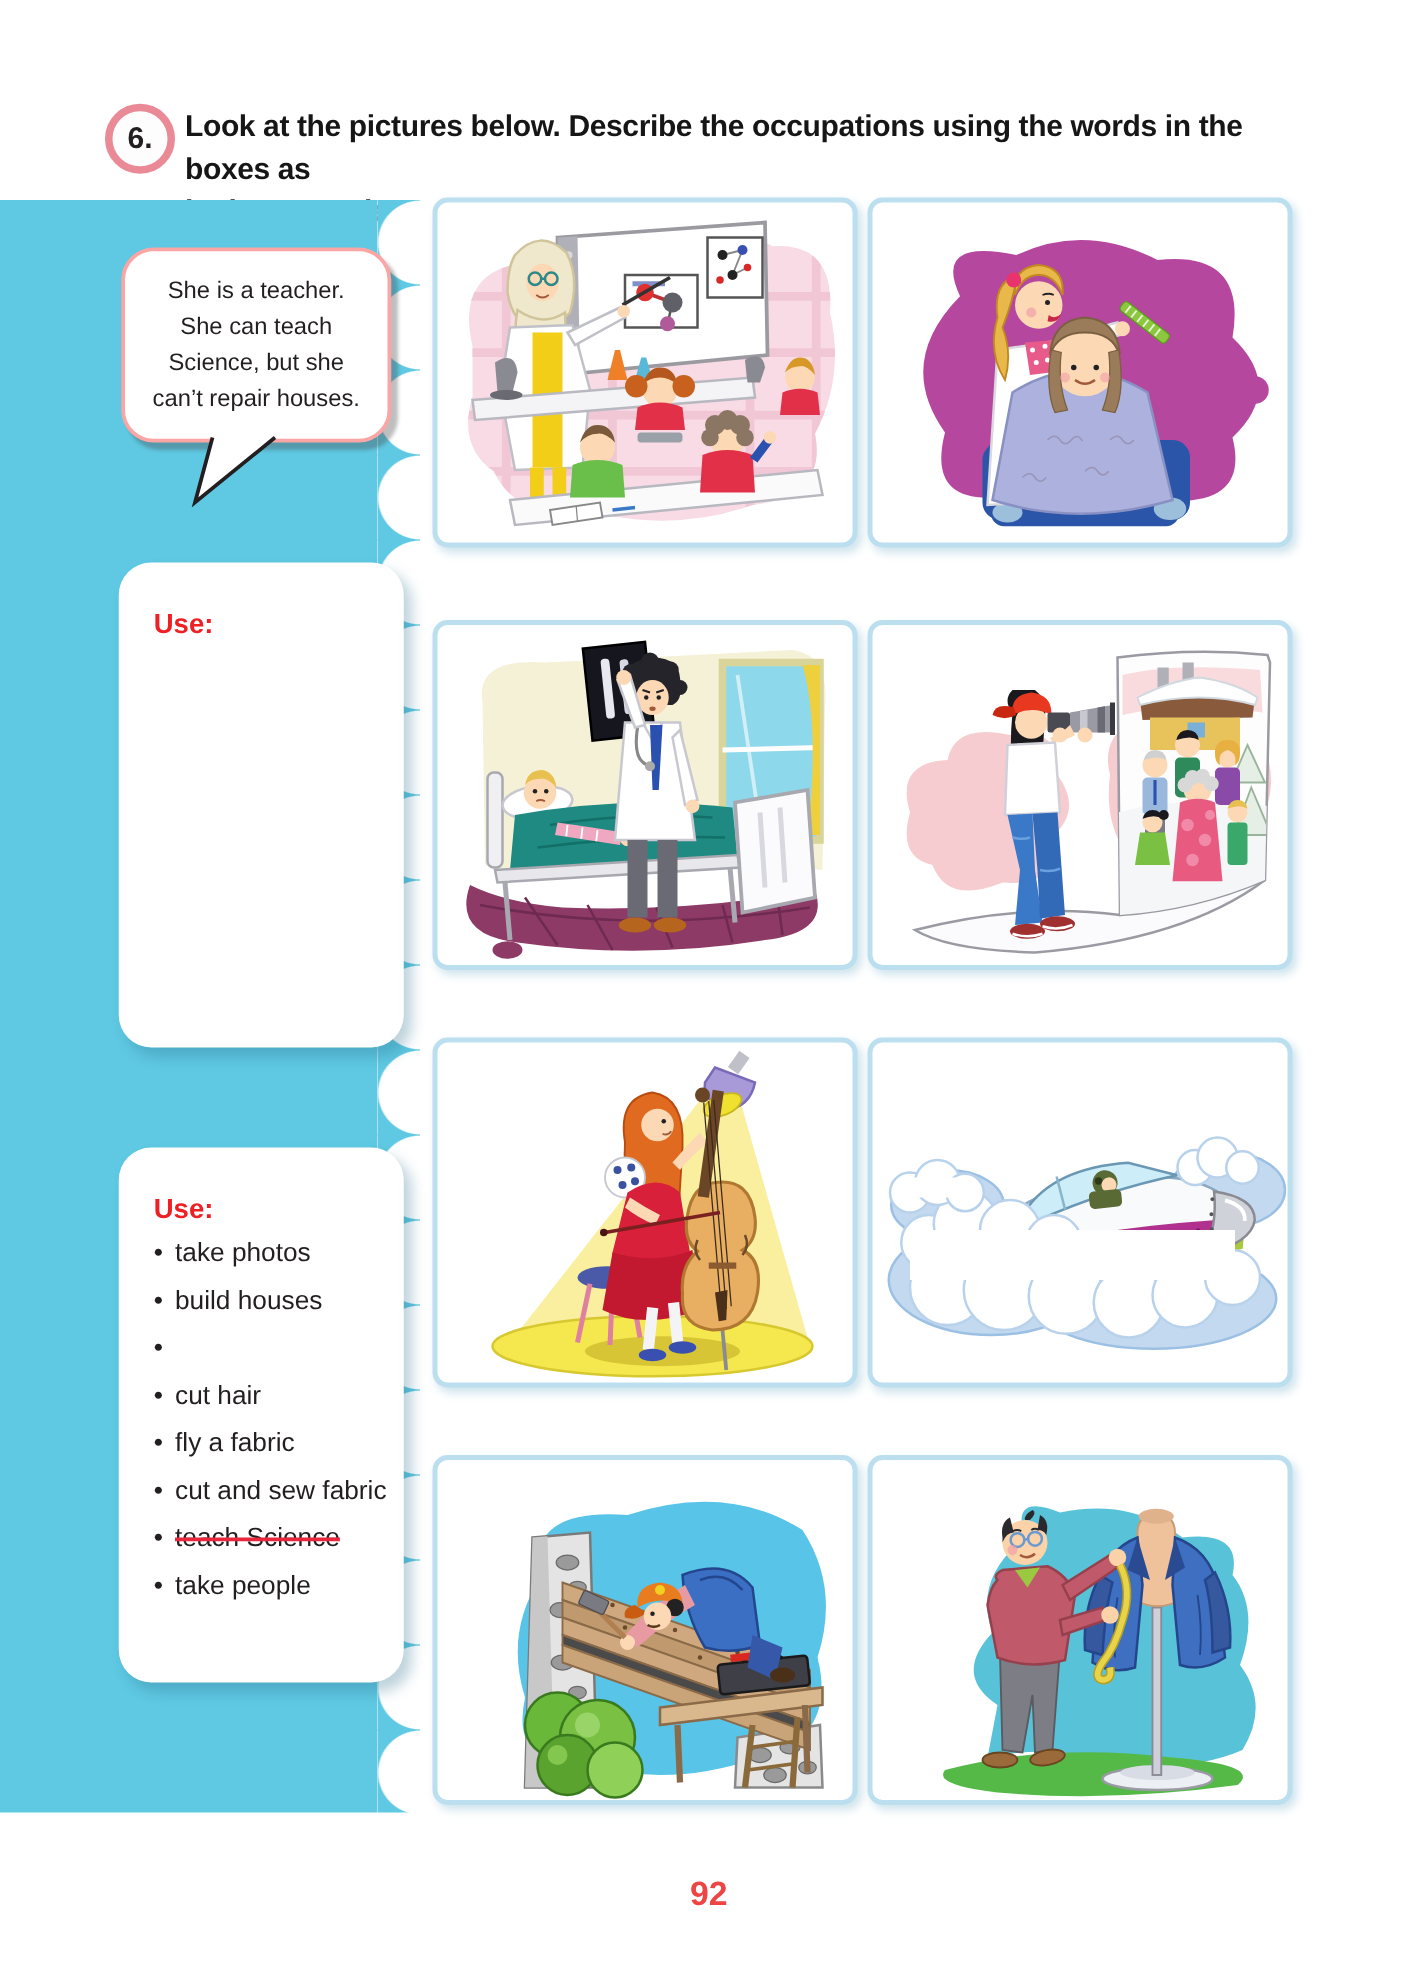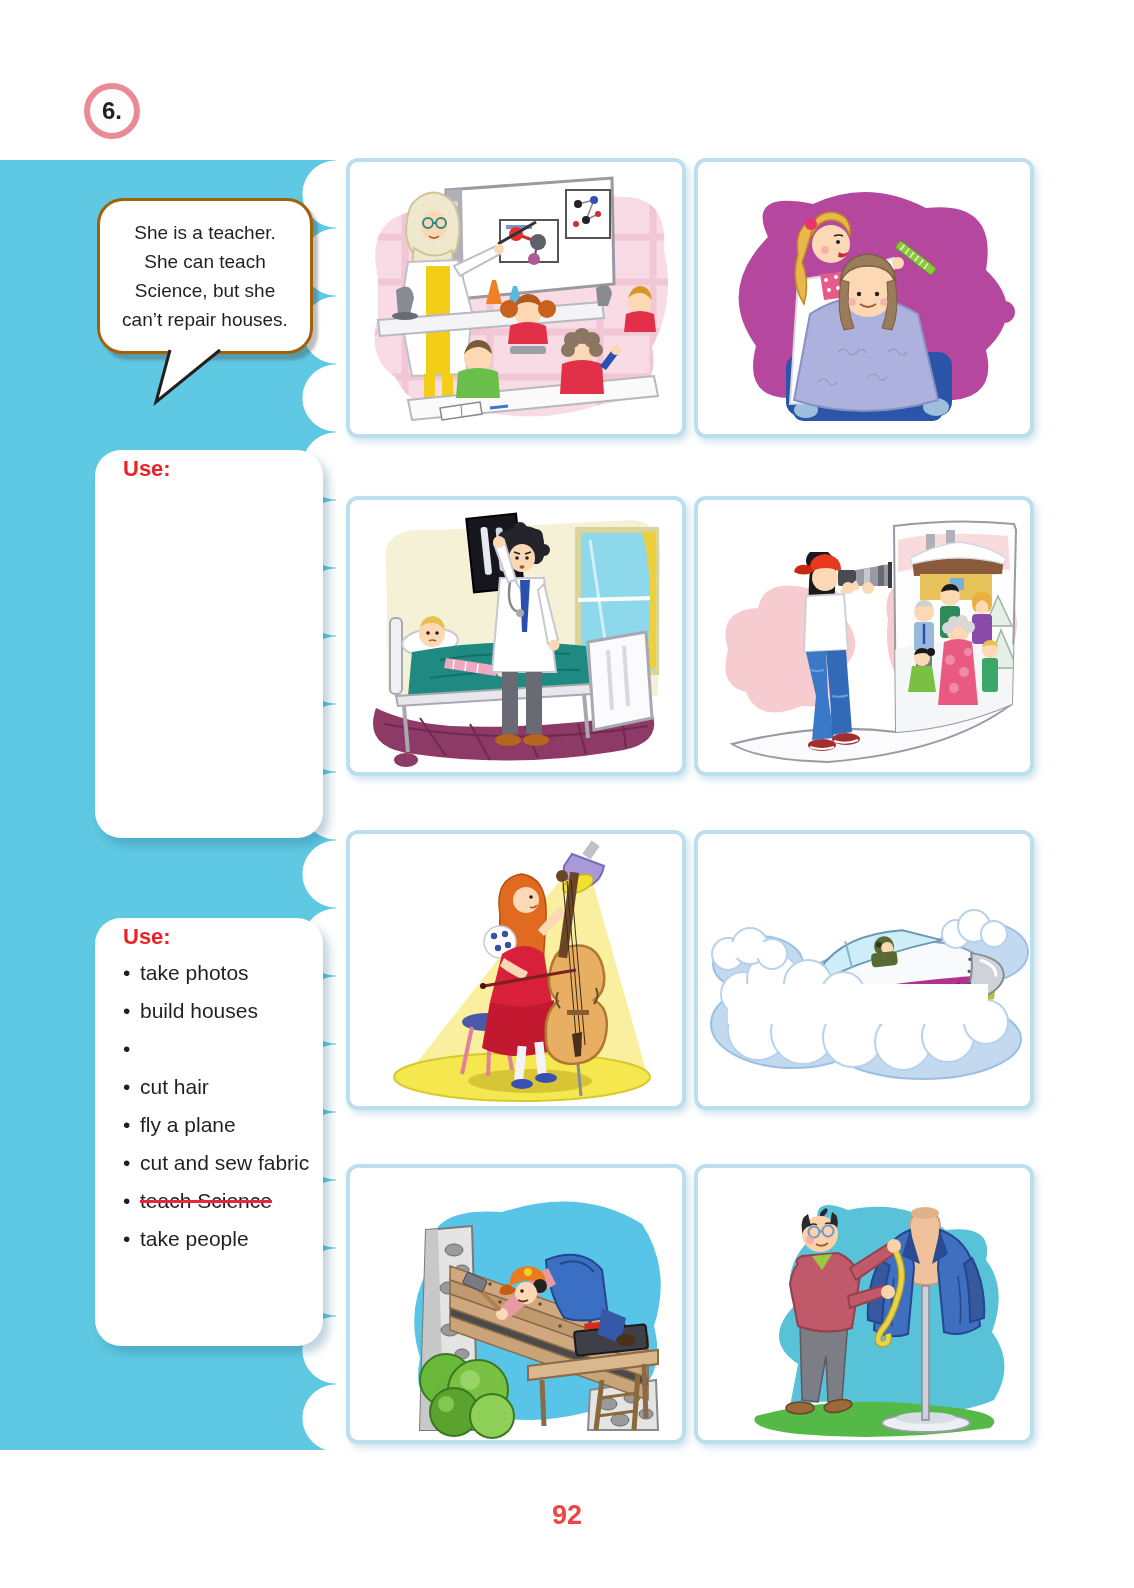--- a/index.html
+++ b/index.html
@@ -14,28 +14,28 @@
       font-size:24px;line-height:34px;color:#161616;letter-spacing:-0.3px;}
   .instruction .line{display:block;}
 
   
   .sidebar{position:absolute;left:0;top:160px;width:302px;height:1290px;background:#5fc8e2;}
   .scallop{position:absolute;left:302px;top:160px;width:34px;height:1290px;
       background-image:radial-gradient(circle 34px at 34px 34px,#ffffff 33px,#5fc8e2 34px);
       background-size:34px 68px;background-repeat:repeat-y;}
 
   
-  .bubble{position:absolute;left:97px;top:198px;width:194px;background:#fff;border:3px solid #a16207;
+  .bubble{position:absolute;left:97px;top:198px;width:194px;background:#fff;border:3px solid #fca5a5;
       border-radius:26px;padding:17px 8px;text-align:center;font-size:19px;line-height:29px;
       box-shadow:5px 6px 3px rgba(70,70,70,.35);}
   .bubble-tail{position:absolute;left:46px;top:calc(100% - 3px);width:80px;height:58px;}
 
   
   .use-box{position:absolute;left:95px;width:228px;background:#fff;border-radius:26px;
-      box-shadow:6px 7px 10px rgba(40,110,140,.30);box-sizing:border-box;padding:6px 6px 10px 28px;}
+      box-shadow:6px 7px 10px rgba(40,110,140,.30);box-sizing:border-box;padding:36px 6px 10px 28px;}
   .use-box.words{top:450px;height:388px;}
   .use-box.phrases{top:918px;height:428px;}
   .use-label{color:#ed2024;font-size:22px;font-weight:bold;margin:0 0 4px 0;}
   .use-box ul{list-style:none;margin:0;padding:0;font-size:21px;}
   .use-box.words li{line-height:37px;}
   .use-box.phrases li{line-height:38px;display:flex;align-items:flex-start;}
   .use-box.phrases .bullet{width:17px;flex:0 0 17px;}
   .use-box.phrases .phrase{white-space:pre-line;}
   .struck .txt,.struck .phrase{text-decoration:line-through;text-decoration-color:#e8273c;
       -webkit-text-decoration-color:#e8273c;text-decoration-thickness:3px;}
@@ -51,20 +51,24 @@
 
   .page-num{position:absolute;left:0;right:0;top:1500px;text-align:center;font-weight:bold;
       font-size:27px;color:#ef4444;}
 </style>
 </head>
 <body>
 
 <div class="page">
 
   <div class="num-circle">6.</div>
+  <p class="instruction">
+    <span class="line">Look at the pictures below. Describe the occupations using the words in the boxes as</span>
+    <span class="line">in the example.</span>
+  </p>
 
   <div class="sidebar"></div>
   <div class="scallop"></div>
 
   <div class="bubble">
     <div>She is a teacher.</div>
     <div>She can teach</div>
     <div>Science, but she</div>
     <div>can’t repair houses.</div>
     <svg class="bubble-tail" viewBox="0 0 80 58">
@@ -89,21 +93,21 @@
         </li>
       <li>
           <span class="bullet">•</span>
         </li>
       <li>
           <span class="bullet">•</span>
           <span class="phrase">cut hair</span>
         </li>
       <li>
           <span class="bullet">•</span>
-          <span class="phrase">fly a plane</span>
+          <span class="phrase">fly a fabric</span>
         </li>
       <li>
           <span class="bullet">•</span>
           <span class="phrase">cut and sew fabric</span>
         </li>
       <li class="struck">
           <span class="bullet">•</span>
           <span class="phrase">teach Science</span>
         </li>
       <li>

